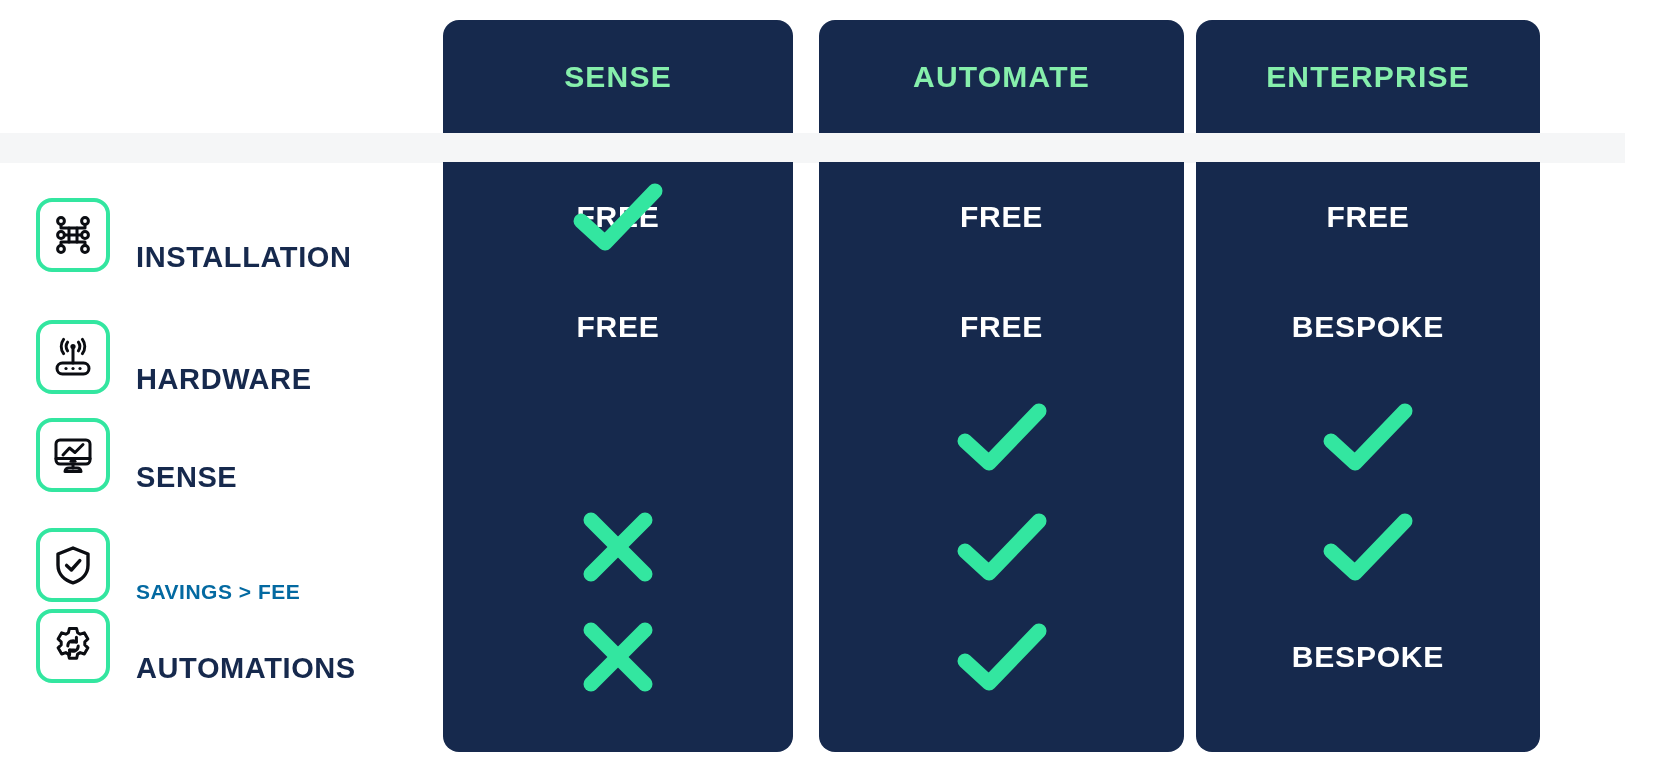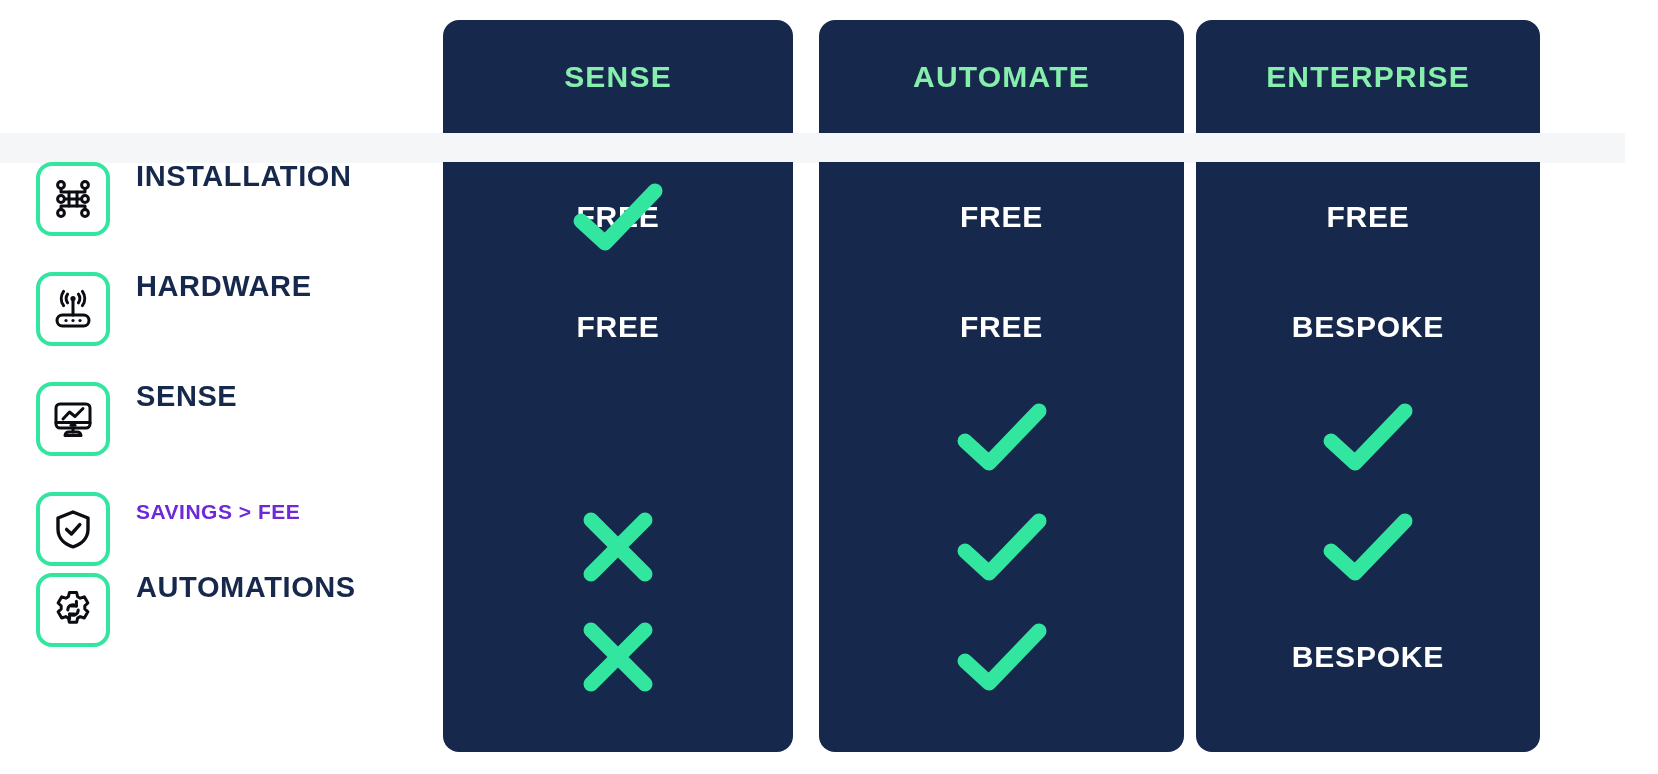--- a/index.html
+++ b/index.html
@@ -82,21 +82,21 @@
   
   .mark svg { display: block; }
 
   
   .feature-row {
     position: absolute;
     left: 36px;
     width: 400px;
     height: 110px;
     display: flex;
-    align-items: flex-start;
+    align-items: flex-end;
     gap: 26px;
   }
 
   .icon-tile {
     flex: 0 0 auto;
     width: 74px;
     height: 74px;
     border: 4px solid #33e6a0;
     border-radius: 16px;
     background: #ffffff;
@@ -114,21 +114,21 @@
     line-height: 1;
   }
   .feature-title {
     color: #16294d;
     font-size: 29px;
     font-weight: bold;
     letter-spacing: 0.6px;
     white-space: nowrap;
   }
   .feature-sub {
-    color: #6d28d9;
+    color: #0369a1;
     font-size: 21px;
     font-weight: bold;
     letter-spacing: 0.5px;
     margin-top: 9px;
     white-space: nowrap;
   }
 </style>
 </head>
 <body>
 
@@ -249,21 +249,21 @@
         <path d="M13.4 22 H30.6"></path>
         <path d="M18 15 H26"></path>
           <path d="M18 29 H26"></path>
       </svg>
     </span>
     <span class="feature-text">
       <span class="feature-title">INSTALLATION</span>
     </span>
   </div>
 
-  <div class="feature-row" style="top:272px">
+  <div class="feature-row" style="top:284px">
     <span class="icon-tile">
       <svg width="44" height="44" viewBox="0 0 44 44" fill="none" stroke="#0b0d12" stroke-width="3" stroke-linecap="round" stroke-linejoin="round">
         <rect x="6" y="28" width="32" height="11" rx="5.5"></rect>
         <circle cx="15" cy="33.5" r="1.6" fill="#0b0d12" stroke="none"></circle>
         <circle cx="22" cy="33.5" r="1.6" fill="#0b0d12" stroke="none"></circle>
         <circle cx="29" cy="33.5" r="1.6" fill="#0b0d12" stroke="none"></circle>
         <path d="M22 28 V14"></path>
         <circle cx="22" cy="11.5" r="2.6" fill="#0b0d12" stroke="none"></circle>
         <path d="M16.6 7.2 a7.5 7.5 0 0 0 0 8.6"></path>
         <path d="M27.4 7.2 a7.5 7.5 0 0 1 0 8.6"></path>

